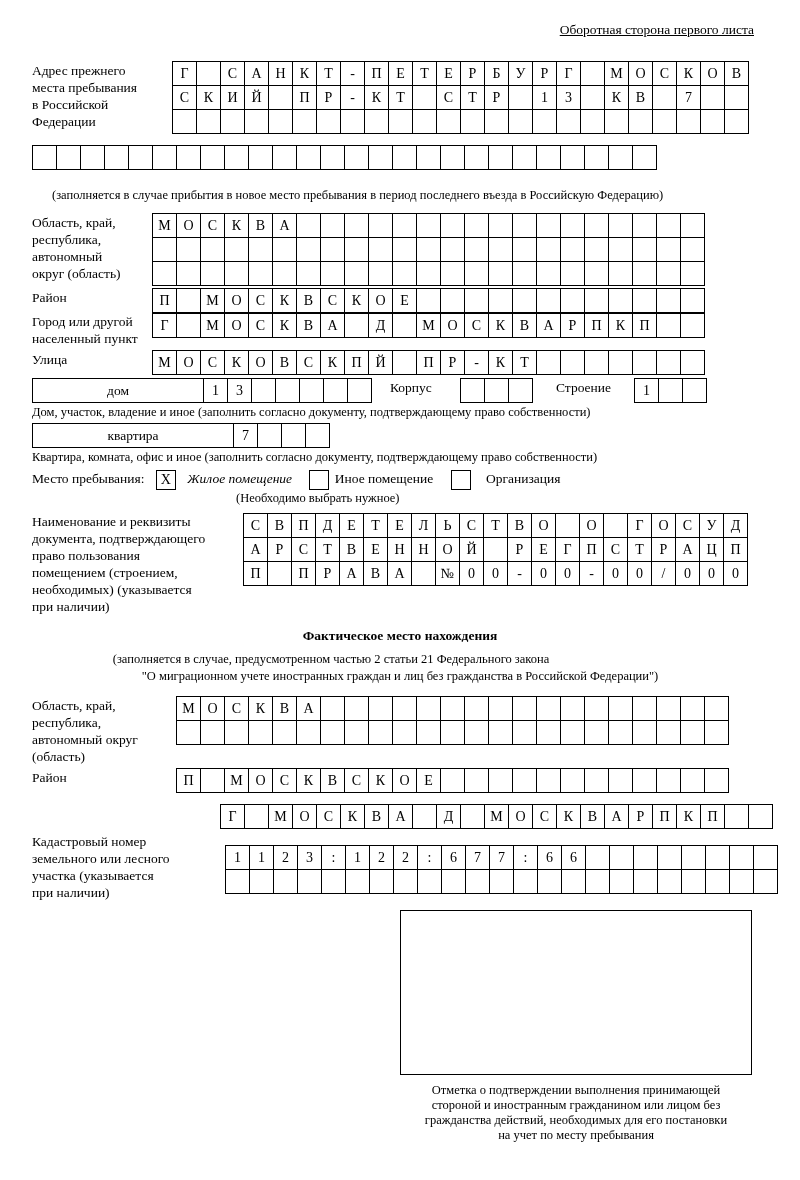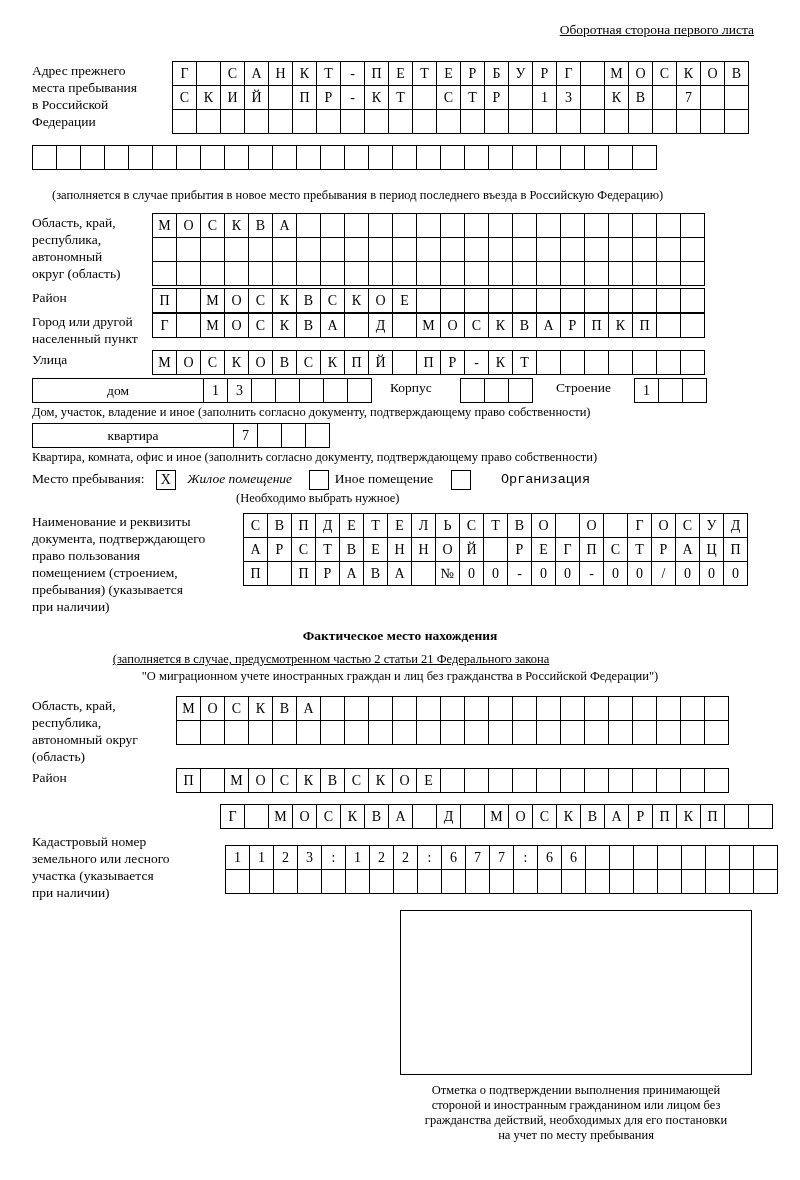--- a/index.html
+++ b/index.html
@@ -376,30 +376,30 @@
     </div>
   <div class="txtline note" style="left:32px;top:450px;">Квартира, комната, офис и иное (заполнить согласно документу, подтверждающему право собственности)</div>
 
   <div class="txtline lbl" style="left:32px;top:470px;">
     <span>Место пребывания:</span>
     <span class="chk" style="margin-left:8px;">Х</span>
     <span style="margin-left:8px;font-style:italic;">Жилое помещение</span>
     <span class="chk" style="margin-left:14px;"></span>
     <span style="margin-left:2px;">Иное помещение</span>
     <span class="chk" style="margin-left:14px;"></span>
-    <span style="margin-left:27px;font-family:Liberation Mono, monospace;">Организация</span>
+    <span style="margin-left:12px;">Организация</span>
   </div>
   <div class="txtline note" style="left:236px;top:491px;">(Необходимо выбрать нужное)</div>
 
   <div class="txtline lbl" style="left:32px;top:513px;">
     <div>Наименование и реквизиты</div>
     <div>документа, подтверждающего</div>
     <div>право пользования</div>
     <div>помещением (строением,</div>
-    <div>пребывания) (указывается</div>
+    <div>необходимых) (указывается</div>
     <div>при наличии)</div>
   </div>
   <div class="row" id="s2-doc1" style="left:243px;top:513px;">
       <div class="cell">С</div>
       <div class="cell">В</div>
       <div class="cell">П</div>
       <div class="cell">Д</div>
       <div class="cell">Е</div>
       <div class="cell">Т</div>
       <div class="cell">Е</div>
@@ -459,21 +459,21 @@
       <div class="cell">-</div>
       <div class="cell">0</div>
       <div class="cell">0</div>
       <div class="cell">/</div>
       <div class="cell">0</div>
       <div class="cell">0</div>
       <div class="cell">0</div>
     </div>
 
   <div class="txtline sect-title" style="left:0;top:628px;width:800px;text-align:center;">Фактическое место нахождения</div>
-  <div class="txtline note" style="left:0;top:652px;width:662px;text-align:center;text-decoration:underline;">(заполняется в случае, предусмотренном частью 2 статьи 21 Федерального закона</div>
+  <div class="txtline note" style="left:0;top:652px;width:662px;text-align:center;">(заполняется в случае, предусмотренном частью 2 статьи 21 Федерального закона</div>
   <div class="txtline note" style="left:0;top:669px;width:800px;text-align:center;">"О миграционном учете иностранных граждан и лиц без гражданства в Российской Федерации")</div>
 
   <div class="txtline lbl" style="left:32px;top:697px;">
     <div>Область, край,</div>
     <div>республика,</div>
     <div>автономный округ</div>
     <div>(область)</div>
   </div>
   <div class="row" id="al-reg1" style="left:176px;top:696px;">
       <div class="cell">М</div>

